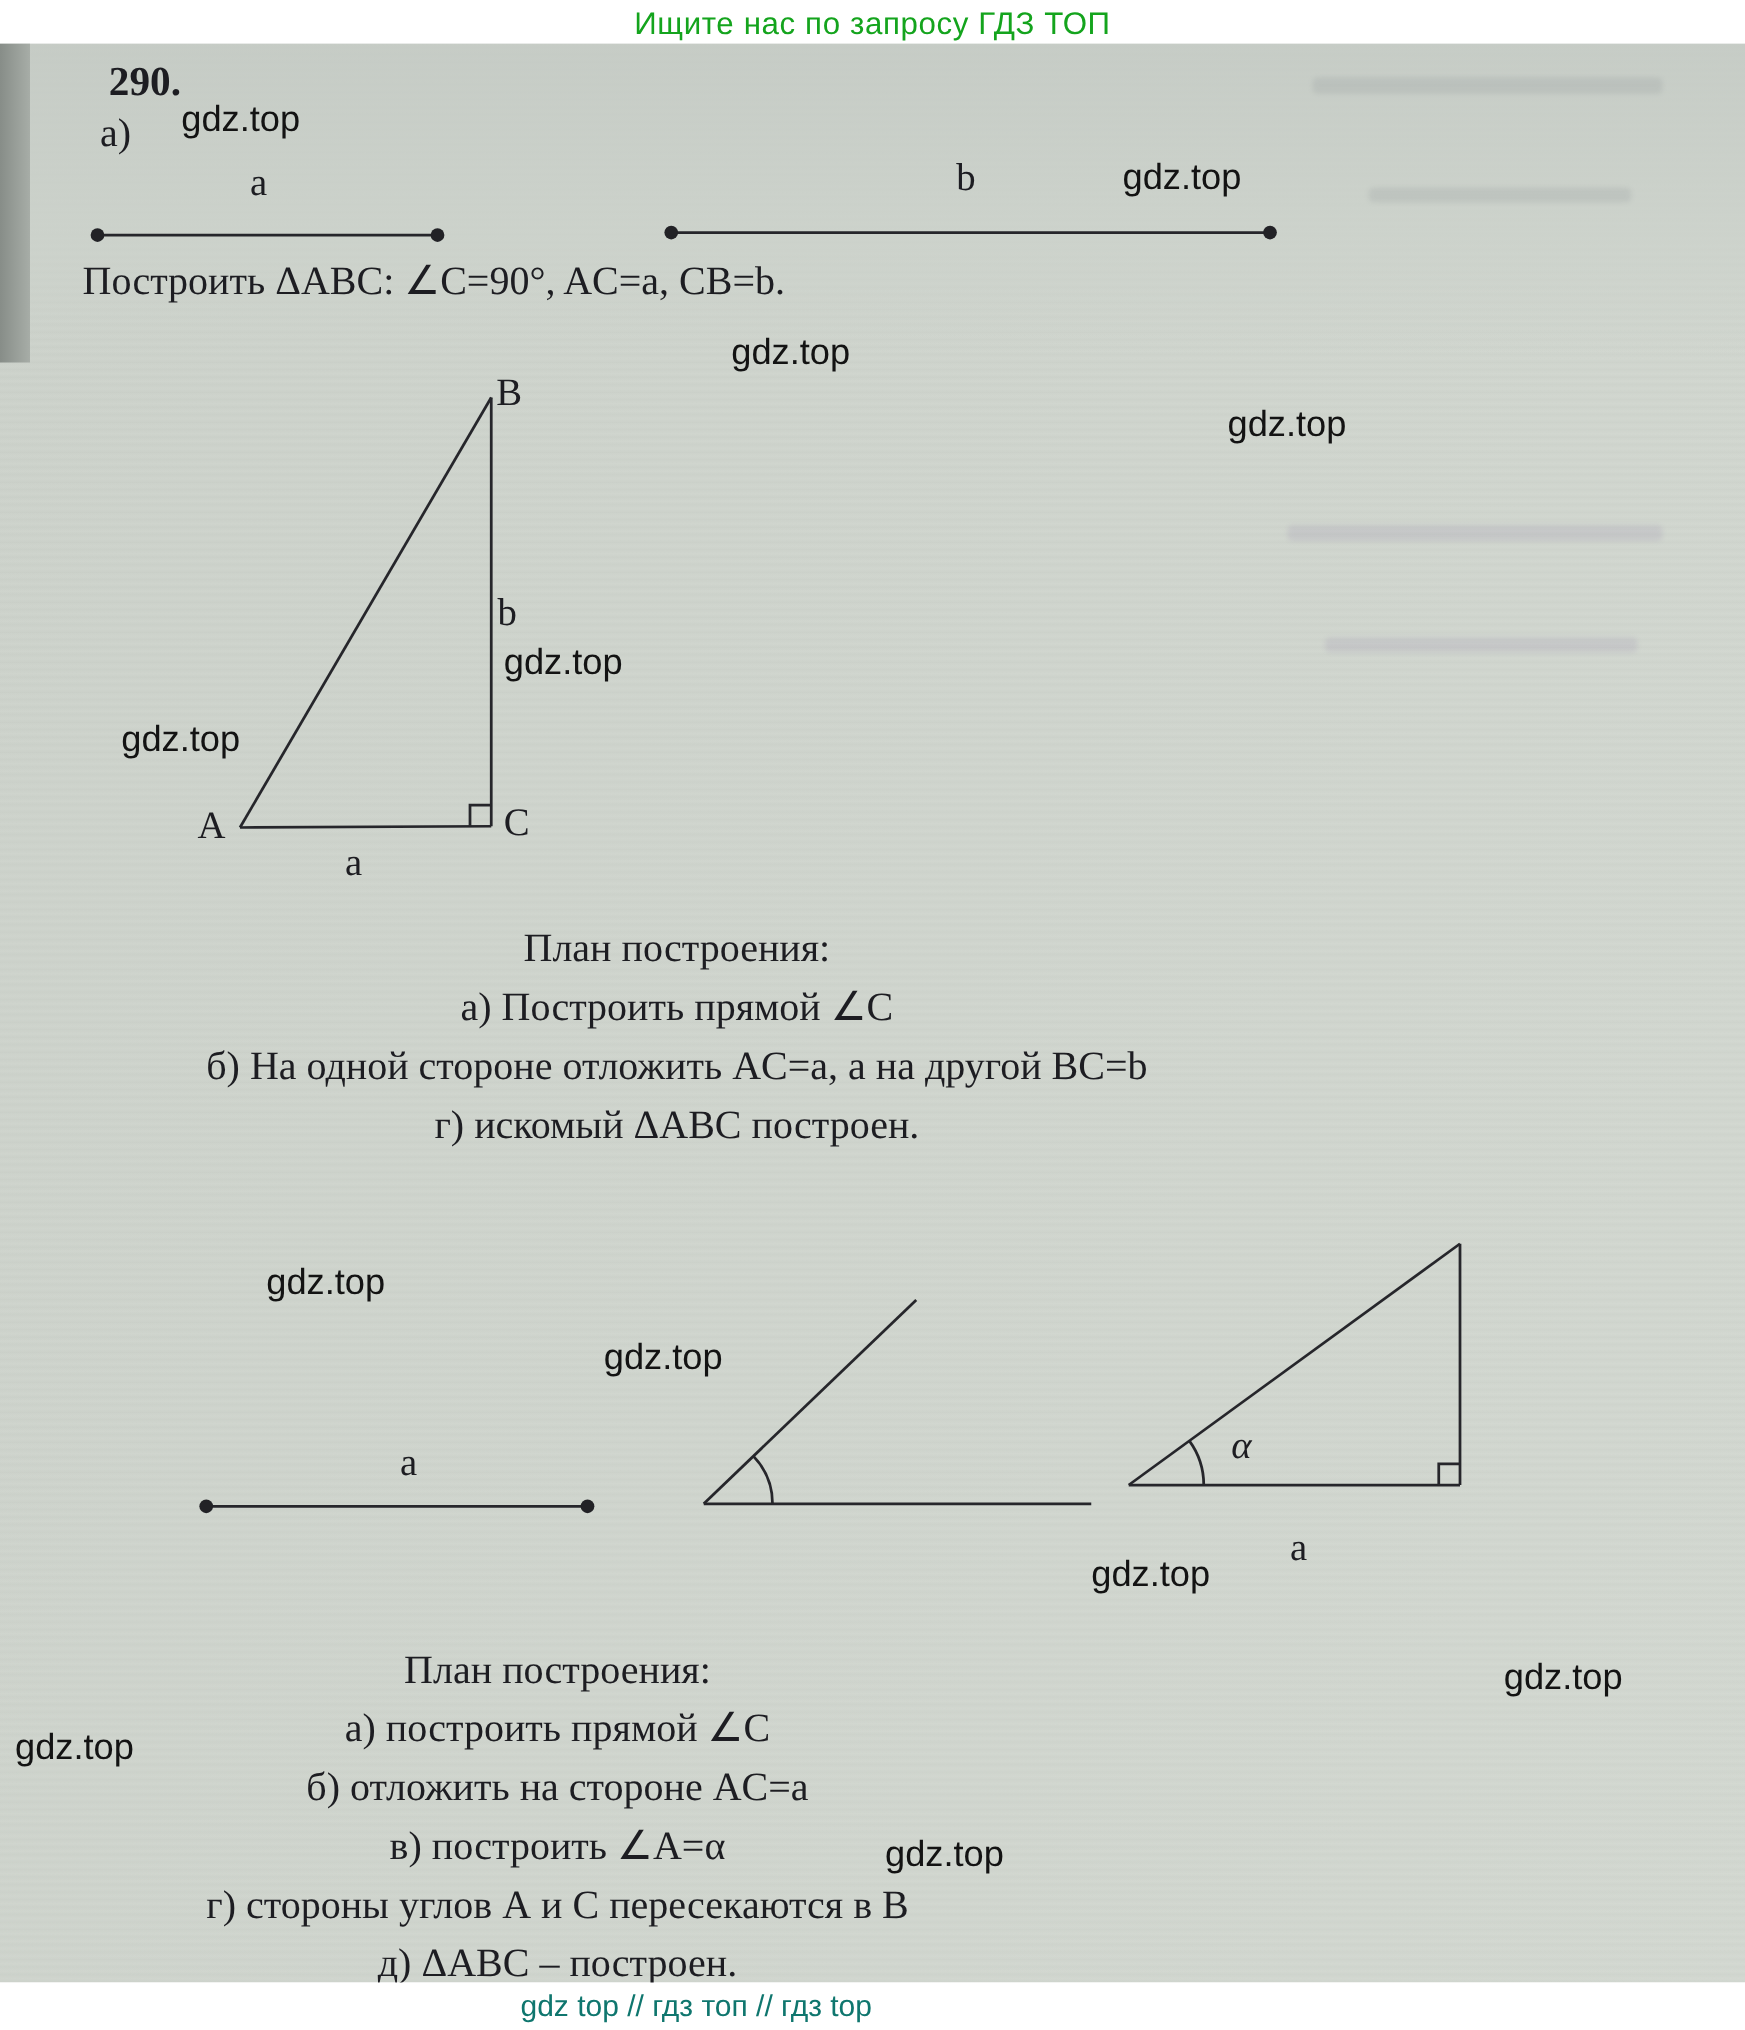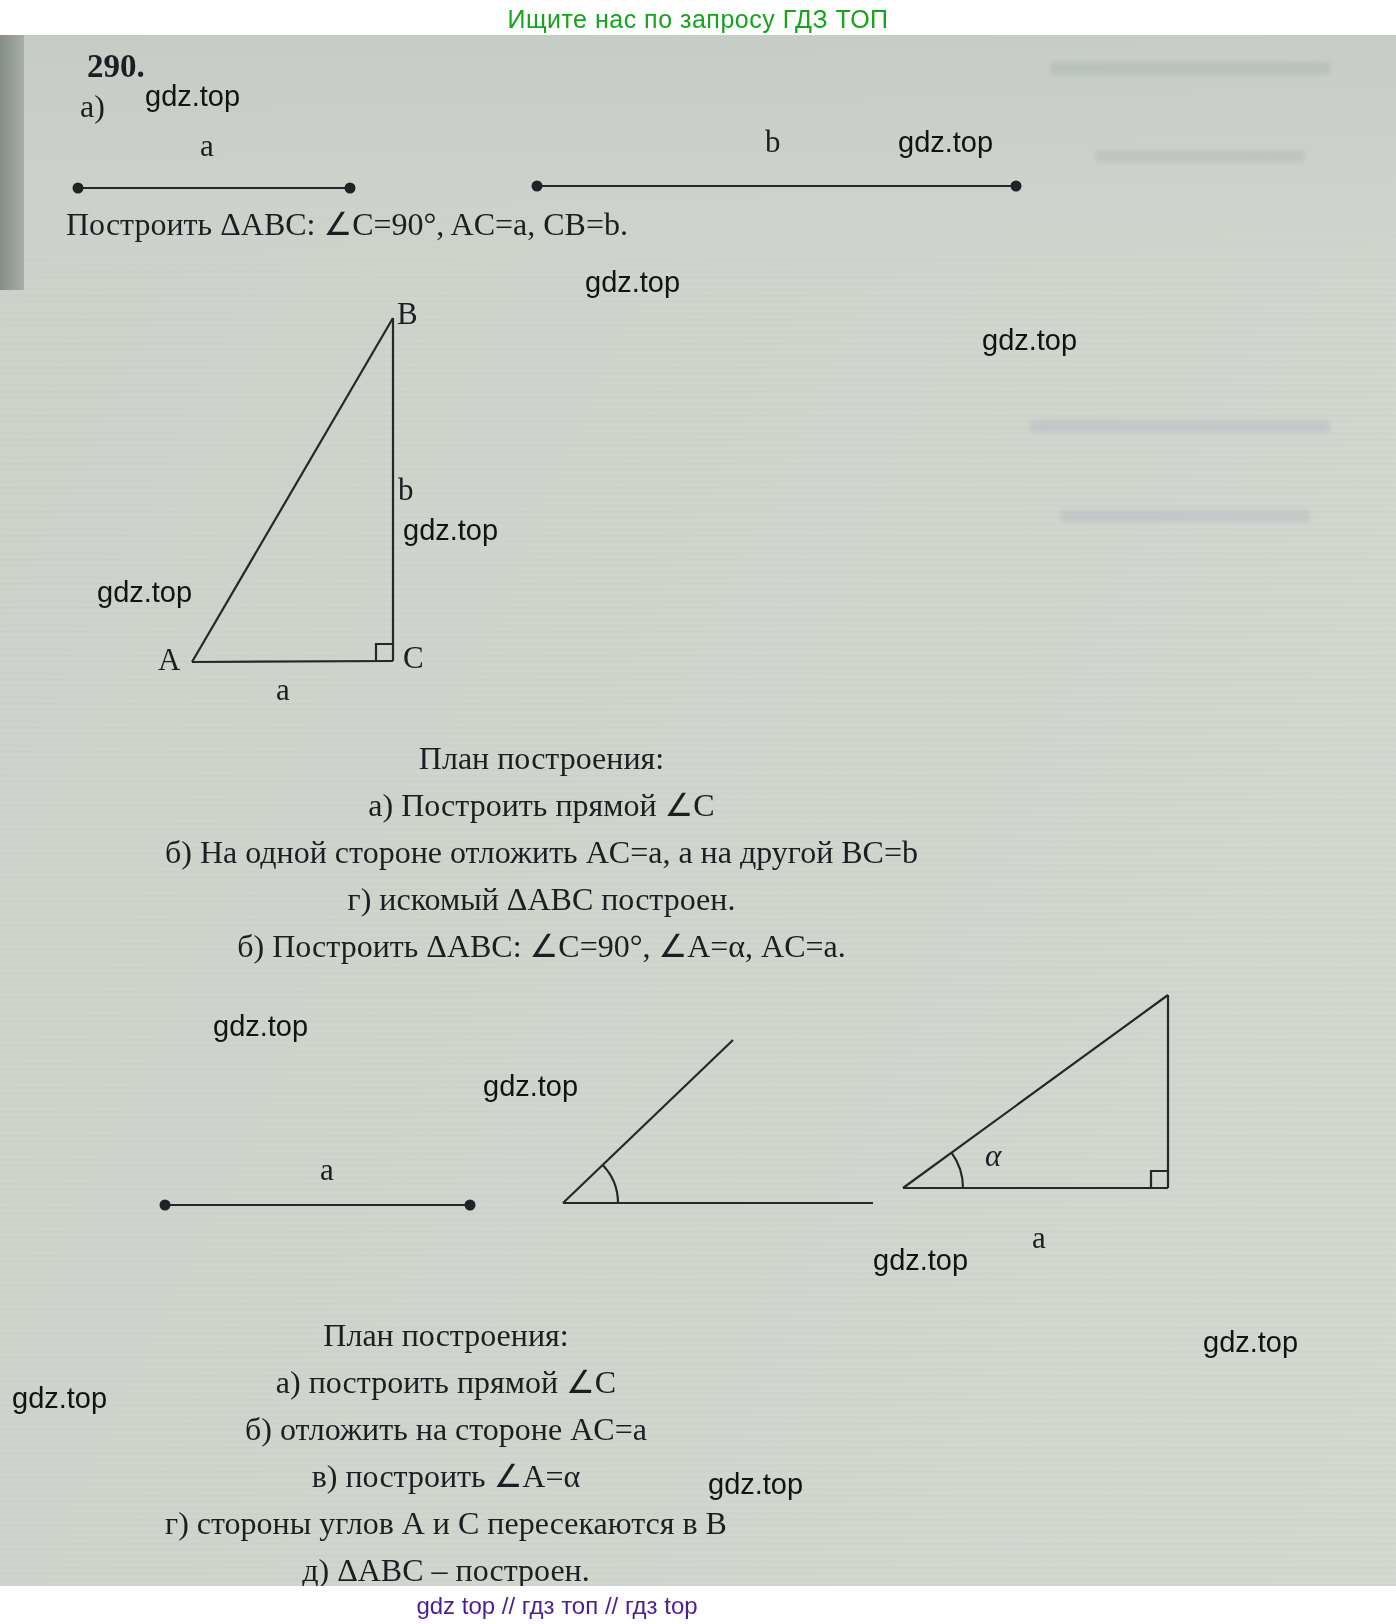--- a/index.html
+++ b/index.html
@@ -55,21 +55,21 @@
     font-family:"Liberation Sans", sans-serif;
     font-size:29px; color:#131313; white-space:nowrap;
   }
 
   .bottom-strip {
     left:0; top:1586px; width:1396px; height:38px; background:#ffffff;
   }
   .footer-line {
     left:0; top:1592px; width:1114px; text-align:center;
     font-family:"Liberation Sans", sans-serif;
-    font-size:24px; color:#4c1d95;
+    font-size:24px; color:#0f766e;
   }
 
   svg line, svg path, svg polyline { stroke:#26262b; stroke-width:2.2; fill:none; }
   svg circle { fill:#222226; stroke:none; }
 </style>
 </head>
 <body>
 
 <div class="abs top-strip"></div>
 <div class="abs green-header">Ищите нас по запросу ГДЗ ТОП</div>
@@ -122,21 +122,20 @@
 <div class="abs serif-text fig-label" style="left:398px; top:472px;">b</div>
 <div class="abs serif-text fig-label" style="left:403px; top:640px;">C</div>
 <div class="abs serif-text fig-label" style="left:158px; top:642px;">A</div>
 <div class="abs serif-text fig-label" style="left:276px; top:672px;">a</div>
 
 <div class="abs plan-block" style="left:165px; top:735px;">
   <div>План построения:</div>
   <div>а) Построить прямой ∠C</div>
   <div>б) На одной стороне отложить AC=a, а на другой BC=b</div>
   <div>г) искомый ΔABC построен.</div>
-  <div>б) Построить ΔABC: ∠C=90°, ∠A=α, AC=a.</div>
 </div>
 
 <div class="abs serif-text fig-label" style="left:320px; top:1152px;">a</div>
 <div class="abs serif-text fig-label-italic" style="left:985px; top:1138px;">α</div>
 <div class="abs serif-text fig-label" style="left:1032px; top:1220px;">a</div>
 <svg class="abs" style="left:140px; top:980px;" width="1130" height="290">
   <line x1="25" y1="225" x2="330" y2="225"></line>
   <circle cx="25" cy="225" r="5.5"></circle>
   <circle cx="330" cy="225" r="5.5"></circle>
 

